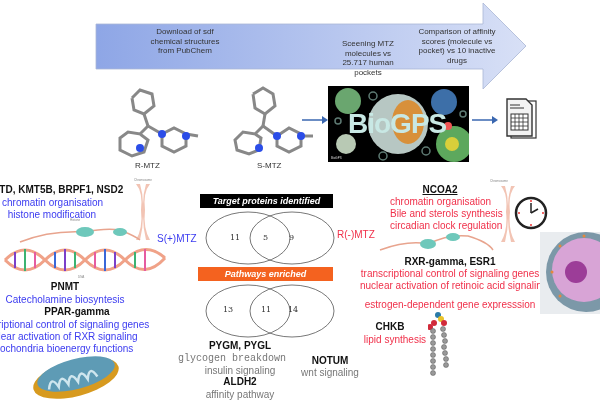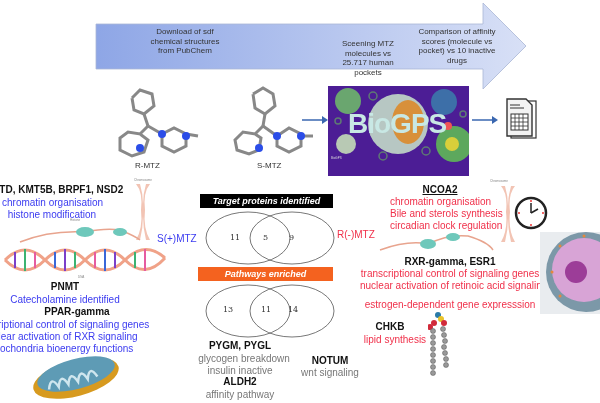--- a/index.html
+++ b/index.html
@@ -63,21 +63,21 @@
 
 <svg class="abs" style="left:300px;top:114px" width="30" height="12">
   <line x1="2" y1="6" x2="24" y2="6" stroke="#3a67b0" stroke-width="1.5"></line>
   <polygon points="22,2 28,6 22,10" fill="#3a67b0"></polygon>
 </svg>
 <svg class="abs" style="left:470px;top:114px" width="30" height="12">
   <line x1="2" y1="6" x2="24" y2="6" stroke="#3a67b0" stroke-width="1.5"></line>
   <polygon points="22,2 28,6 22,10" fill="#3a67b0"></polygon>
 </svg>
 
-<div class="abs" style="left:328px;top:86px;width:141px;height:90px;background:#4c1d95;overflow:hidden;">
+<div class="abs" style="left:328px;top:86px;width:141px;height:76px;background:#000000;overflow:hidden;">
   <svg width="141" height="78" style="position:absolute;left:0;top:0">
     <circle cx="20" cy="15" r="13" fill="#6aa66f"></circle>
     <circle cx="116" cy="16" r="13" fill="#3d6fa8"></circle>
     <circle cx="18" cy="58" r="10" fill="#b8c9b4"></circle>
     <circle cx="70" cy="38" r="30" fill="#b7c7c3"></circle>
     <ellipse cx="80" cy="36" rx="16" ry="22" fill="#d8903a"></ellipse>
     <circle cx="126" cy="58" r="18" fill="#5da85d"></circle>
     <circle cx="124" cy="58" r="7" fill="#d9cf3a"></circle>
     <circle cx="120" cy="40" r="4" fill="#e55"></circle>
     <g fill="none" stroke="#5e7a73" stroke-width="1.5">
@@ -136,21 +136,21 @@
     <line x1="115" y1="32" x2="115" y2="48" stroke="#7c3fc9"></line>
     <line x1="135" y1="32" x2="135" y2="48" stroke="#3cb371"></line>
     <line x1="145" y1="29" x2="145" y2="51" stroke="#e65ca0"></line>
   </g>
 </svg>
 <div class="tiny" style="left:78px;top:275px;">DNA</div>
 
 <div class="abs" style="left:157px;top:233px;color:#3b3bf0;font-size:10px;">S(+)MTZ</div>
 
 <div class="gene" style="left:0px;top:281px;width:130px;">PNMT</div>
-<div class="fn-blue" style="left:0px;top:294px;width:130px;">Catecholamine identified</div>
+<div class="fn-blue" style="left:0px;top:294px;width:130px;">Catecholamine biosyntesis</div>
 <div class="gene" style="left:12px;top:306px;width:130px;">PPAR-gamma</div>
 <div class="fn-blue" style="left:-40px;top:319px;width:200px;">transcriptional control of signaling genes</div>
 <div class="fn-blue" style="left:-30px;top:331px;width:180px;">nuclear activation of RXR signaling</div>
 <div class="fn-blue" style="left:-30px;top:343px;width:180px;">mitochondria bioenergy functions</div>
 
 <svg class="abs" style="left:28px;top:348px" width="96" height="55">
   <ellipse cx="48" cy="30" rx="44" ry="18" transform="rotate(-15 48 30)" fill="#d79a1f"></ellipse>
   <ellipse cx="48" cy="26" rx="40" ry="15" transform="rotate(-15 48 26)" fill="#5e9bb5"></ellipse>
   <path d="M18,34 q5,-14 10,0 q5,-14 10,0 q5,-14 10,0 q5,-14 10,0 q5,-14 10,0" stroke="#cfe6ee" stroke-width="2.5" fill="none" transform="rotate(-15 48 26)"></path>
 </svg>
@@ -167,22 +167,22 @@
 <div class="banner" style="left:198px;top:267px;width:135px;background:#f4621f;">Pathways enriched</div>
 <svg class="abs" style="left:200px;top:283px" width="140" height="56">
   <ellipse cx="48" cy="28" rx="42" ry="26" fill="none" stroke="#555" stroke-width="0.8"></ellipse>
   <ellipse cx="92" cy="28" rx="42" ry="26" fill="none" stroke="#555" stroke-width="0.8"></ellipse>
 </svg>
 <div class="venn-num" style="left:223px;top:305px;">13</div>
 <div class="venn-num" style="left:261px;top:305px;">11</div>
 <div class="venn-num" style="left:288px;top:305px;">14</div>
 
 <div class="gene" style="left:190px;top:340px;width:100px;">PYGM, PYGL</div>
-<div class="fn-gray" style="left:184px;top:353px;width:120px;">glycogen breakdown</div>
-<div class="fn-gray" style="left:180px;top:365px;width:120px;">insulin inactive</div>
+<div class="fn-gray" style="left:172px;top:353px;width:120px;font-family:Liberation Mono, monospace;">glycogen breakdown</div>
+<div class="fn-gray" style="left:180px;top:365px;width:120px;">insulin signaling</div>
 <div class="gene" style="left:190px;top:376px;width:100px;">ALDH2</div>
 <div class="fn-gray" style="left:180px;top:389px;width:120px;">affinity pathway</div>
 <div class="gene" style="left:290px;top:355px;width:80px;">NOTUM</div>
 <div class="fn-gray" style="left:285px;top:367px;width:90px;">wnt signaling</div>
 
 <div class="abs" style="left:337px;top:229px;color:#f0304a;font-size:10px;">R(-)MTZ</div>
 
 <div class="gene" style="left:400px;top:184px;width:80px;text-decoration:underline;">NCOA2</div>
 <div class="fn-red" style="left:390px;top:196px;width:100px;">chromatin organisation</div>
 <div class="fn-red" style="left:390px;top:208px;width:100px;">Bile and sterols synthesis</div>

